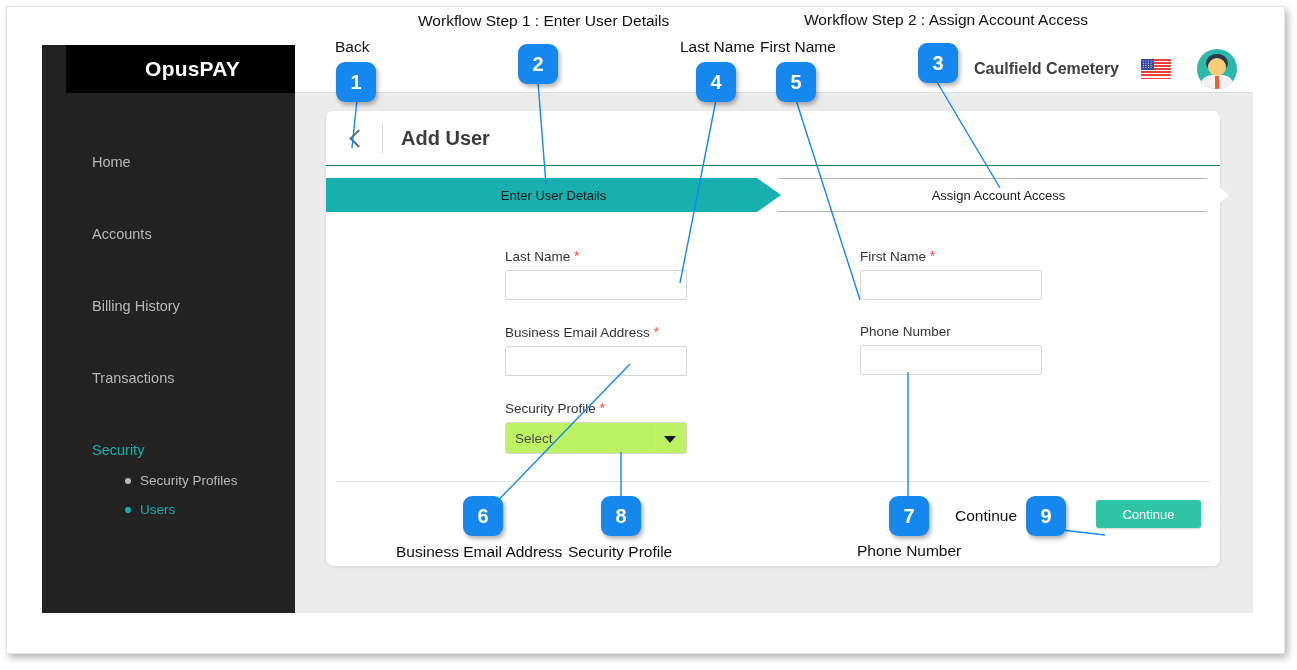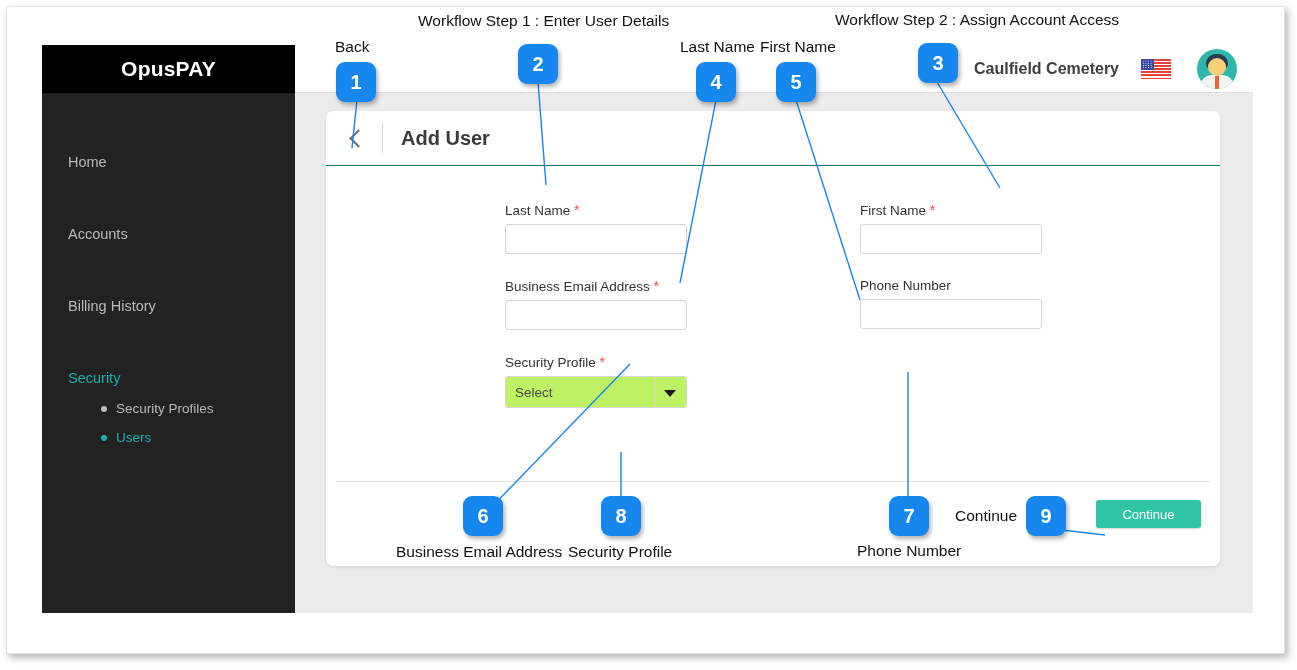--- a/index.html
+++ b/index.html
@@ -38,20 +38,21 @@
     background: #ebebeb;
     overflow: hidden;
   }
 
   
   .sidebar {
     position: absolute;
     left: 0; top: 0;
     width: 303px; height: 568px;
     background: #222222;
+    padding-left: 24px;
   }
   .brandbar {
     position: relative;
     height: 48px;
     background: #000000;
     display: flex;
     align-items: center;
   }
   .brand-logo {
     position: absolute;
@@ -424,20 +425,23 @@
 
       <div class="nav">
         <div class="nav-item">
           <span>Home</span>
         </div>
         <div class="nav-item">
           <span>Accounts</span>
         </div>
         <div class="nav-item">
           <span>Billing History</span>
+        </div>
+        <div class="nav-item">
+          <span>Transactions</span>
         </div>
         <div class="nav-item active">
           <span>Security</span>
           <span class="chev"></span>
         </div>
         <div class="sub-item">
           <span class="bullet"></span>
           <span>Security Profiles</span>
         </div>
         <div class="sub-item active">
@@ -463,20 +467,28 @@
 
     <div class="content">
       <div class="card">
 
         <div class="card-header">
           <div class="back-arrow"></div>
           <div class="hdr-sep"></div>
           <div class="card-title">Add User</div>
         </div>
 
+        <div class="steps">
+          <div class="step step-1">
+            <span class="lbl">Enter User Details</span>
+          </div>
+          <div class="step step-2">
+            <span class="lbl">Assign Account Access</span>
+          </div>
+        </div>
 
         <div class="form">
 
           <div class="row">
             <div class="field">
               <div class="field-label">
                 <span>Last Name</span>
                 <span class="req">*</span>
               </div>
               <input class="field-input" type="text" value="" style="">
@@ -537,21 +549,21 @@
         <line x1="716" y1="100" x2="680" y2="283"></line>
         <line x1="796" y1="100" x2="860" y2="300"></line>
         <line x1="484" y1="515" x2="630" y2="364"></line>
         <line x1="908" y1="515" x2="908" y2="372"></line>
         <line x1="621" y1="515" x2="621" y2="452"></line>
         <line x1="1036" y1="527" x2="1105" y2="535"></line>
       </g>
     </svg>
 
     <div class="anno-label" style="left:418px; top:12px;">Workflow Step 1 : Enter User Details</div>
-    <div class="anno-label" style="left:835px; top:11px;">Workflow Step 2 : Assign Account Access</div>
+    <div class="anno-label" style="left:804px; top:11px;">Workflow Step 2 : Assign Account Access</div>
     <div class="anno-label" style="left:335px; top:38px;">Back</div>
     <div class="anno-label" style="left:680px; top:38px;">Last Name</div>
     <div class="anno-label" style="left:760px; top:38px;">First Name</div>
     <div class="anno-label" style="left:396px; top:543px;">Business Email Address</div>
     <div class="anno-label" style="left:568px; top:543px;">Security Profile</div>
     <div class="anno-label" style="left:857px; top:542px;">Phone Number</div>
     <div class="anno-label" style="left:955px; top:507px;">Continue</div>
 
     <div class="badge" style="left:336px; top:62px;">1</div>
     <div class="badge" style="left:518px; top:44px;">2</div>

